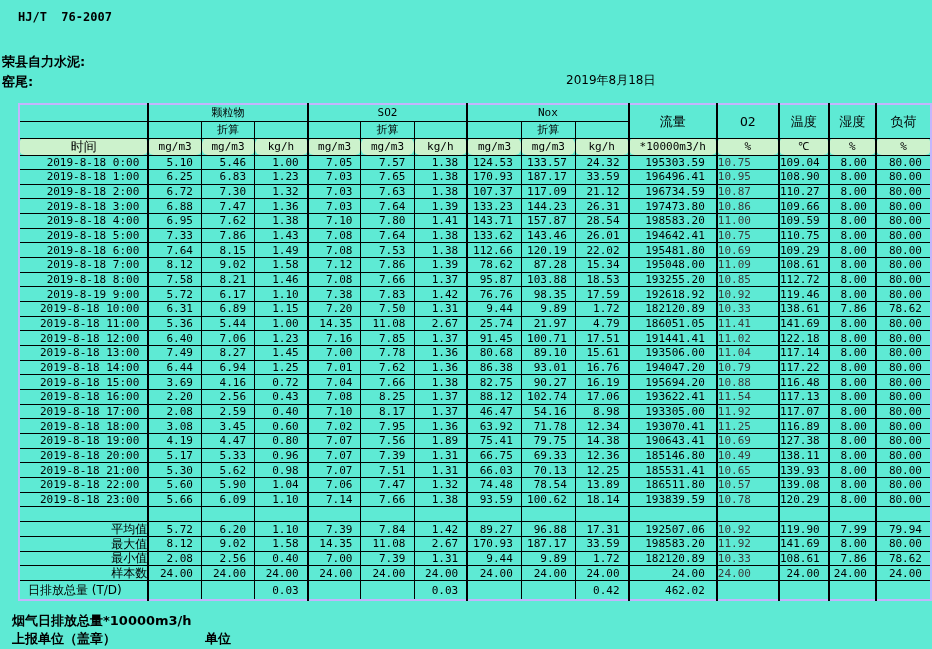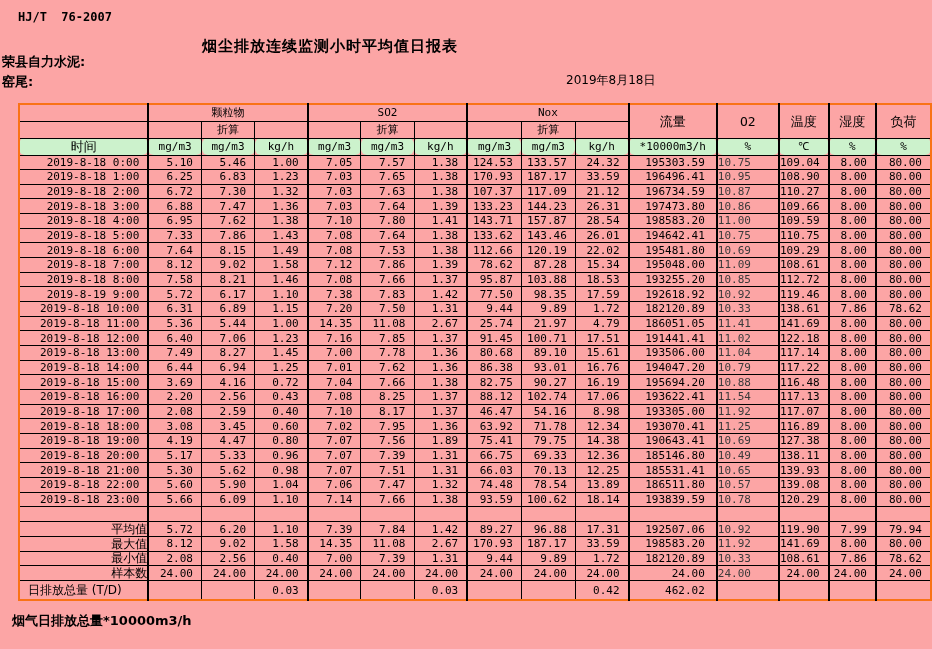--- a/index.html
+++ b/index.html
@@ -1,27 +1,27 @@
 <!DOCTYPE html>
 <html style="--green: #ccf2cc;"><head>
 <meta charset="utf-8">
 <style>
   * { margin:0; padding:0; box-sizing:border-box; }
   html,body { background:#fff; }
   body { width:932px; height:649px; position:relative; font-family:"DejaVu Sans", sans-serif; color:#000; }
-  .page { position:absolute; left:0; top:0; width:932px; height:649px; background:#fca5a5; overflow:hidden; }
+  .page { position:absolute; left:0; top:0; width:932px; height:649px; background:#5eead4; overflow:hidden; }
 
   .std   { position:absolute; left:18px;  top:10px; font-family:"DejaVu Sans Mono", monospace; font-weight:bold; font-size:12px; white-space:pre; }
   .title { position:absolute; left:0;     top:37px; width:660px; text-align:center; font-weight:bold; font-size:15px; letter-spacing:1px; }
   .company { position:absolute; left:2px; top:53px; font-weight:bold; font-size:13px; }
   .loc     { position:absolute; left:2px; top:73px; font-weight:bold; font-size:13px; }
   .date    { position:absolute; left:566px; top:72px; font-size:12px; }
 
   table { position:absolute; left:18px; top:103px; border-collapse:collapse; table-layout:fixed;
-          border:2px solid #f97316; font-family:"DejaVu Sans Mono", monospace; }
+          border:2px solid #c4b5fd; font-family:"DejaVu Sans Mono", monospace; }
   th, td { border:1px solid #000; font-size:11px; line-height:1; white-space:nowrap; overflow:hidden;
            padding:0; font-weight:normal; }
   .tr2 { border-right-width:2px; }
   .hc  { text-align:center; }
   .green { background:var(--green, #ccf2cc);border-radius:6px; }
   tr.hdr  th, tr.hdr  td { height:17px; }
   tr.drow td { height:14.66px; }
   tr.erow td { height:15px; }
   tr.srow td { height:14.66px; }
   tr.trow td { height:20px; }
@@ -36,21 +36,20 @@
 
   .foot1 { position:absolute; left:12px; top:612px; font-weight:bold; font-size:13px; }
   .foot2 { position:absolute; left:12px; top:630px; font-weight:bold; font-size:13px; width:920px; }
   .foot2 .unitlbl { position:absolute; left:193px; top:0; }
 </style>
 </head>
 <body>
 
 <div class="page">
   <div class="std">HJ/T  76-2007</div>
-  <div class="title">烟尘排放连续监测小时平均值日报表</div>
   <div class="company">荣县自力水泥:</div>
   <div class="loc">窑尾:</div>
   <div class="date">2019年8月18日</div>
 
   <table>
     <colgroup>
       <col style="width:101px">
         <col style="width:55px">
         <col style="width:55px">
         <col style="width:55px">
@@ -261,21 +260,21 @@
           <td class="c-num">80.00</td>
         </tr>
         <tr class="drow">
           <td class="c-time tr2">2019-8-19 9:00</td>
           <td class="c-num">5.72</td>
           <td class="c-num">6.17</td>
           <td class="c-num tr2">1.10</td>
           <td class="c-num">7.38</td>
           <td class="c-num">7.83</td>
           <td class="c-num tr2">1.42</td>
-          <td class="c-num">77.50</td>
+          <td class="c-num">76.76</td>
           <td class="c-num">98.35</td>
           <td class="c-num tr2">17.59</td>
           <td class="c-flow tr2">192618.92</td>
           <td class="c-o2 tr2">10.92</td>
           <td class="c-num tr2">119.46</td>
           <td class="c-num tr2">8.00</td>
           <td class="c-num">80.00</td>
         </tr>
         <tr class="drow">
           <td class="c-time tr2">2019-8-18 10:00</td>
@@ -614,13 +613,17 @@
           <td class="c-flow tr2">462.02</td>
           <td class="c-o2 tr2"></td>
           <td class="c-num tr2"></td>
           <td class="c-num tr2"></td>
           <td class="c-num"></td>
         </tr>
       </tbody>
   </table>
 
   <div class="foot1">烟气日排放总量*10000m3/h</div>
+  <div class="foot2">
+    <span>上报单位（盖章）</span>
+    <span class="unitlbl">单位</span>
+  </div>
 </div>
 
 </body></html>

